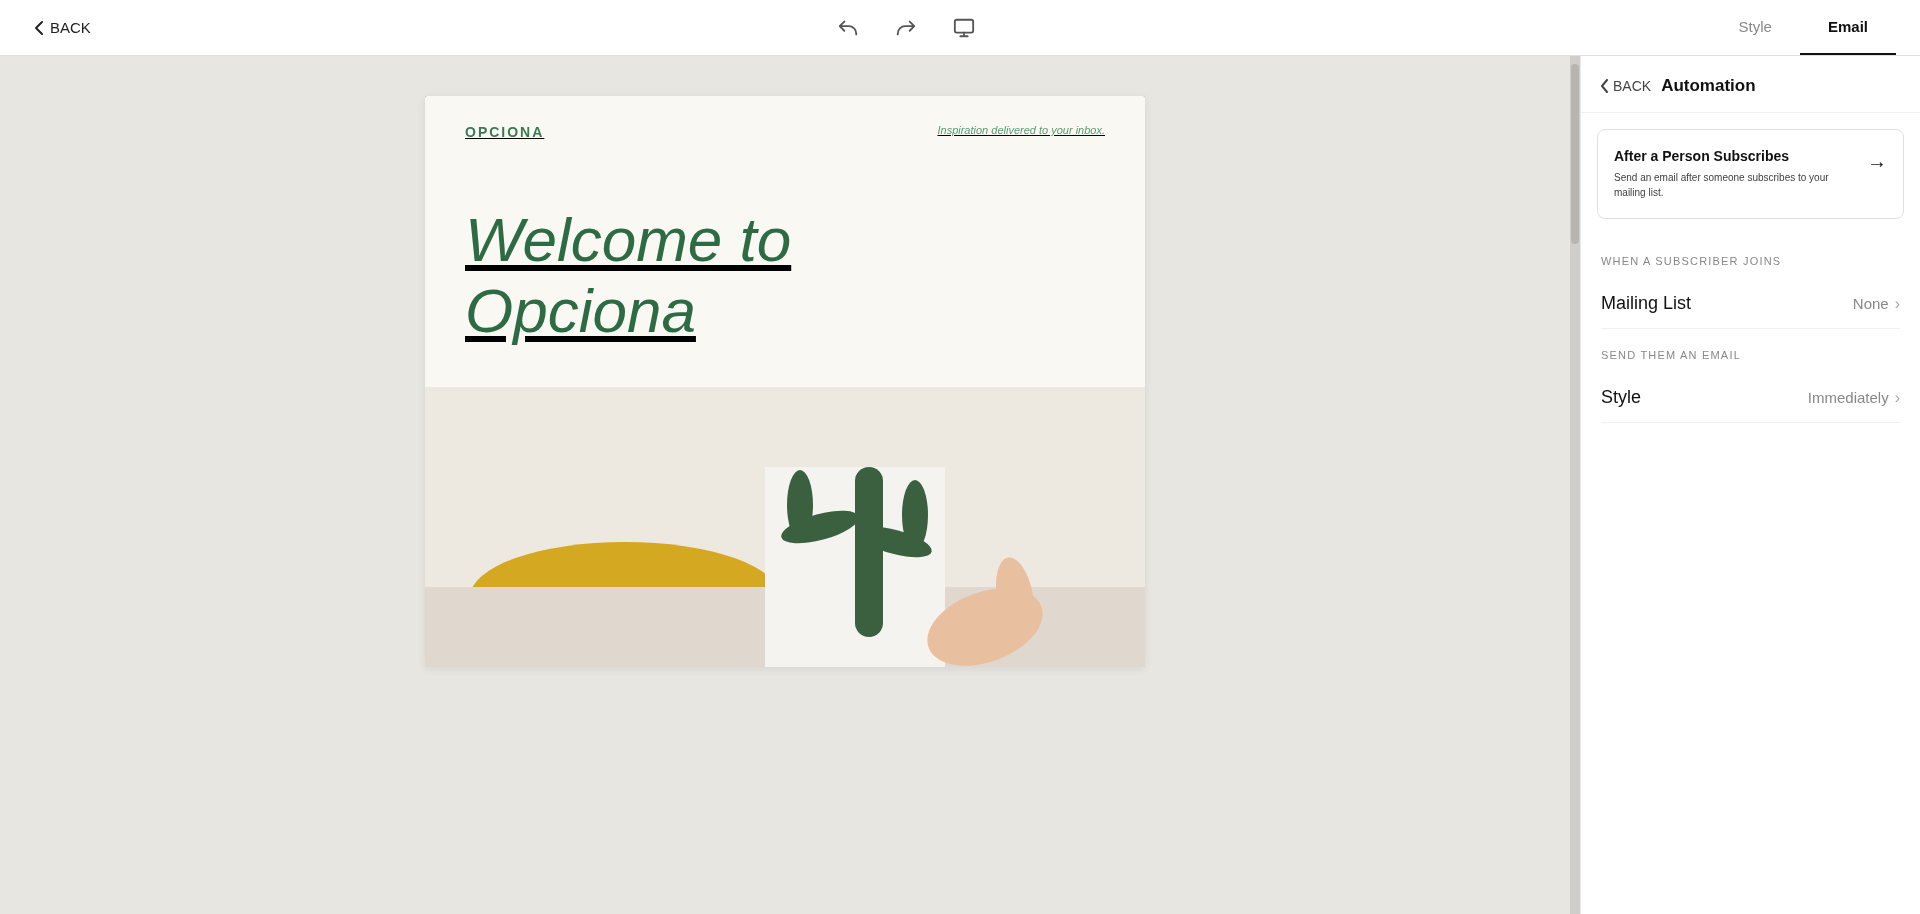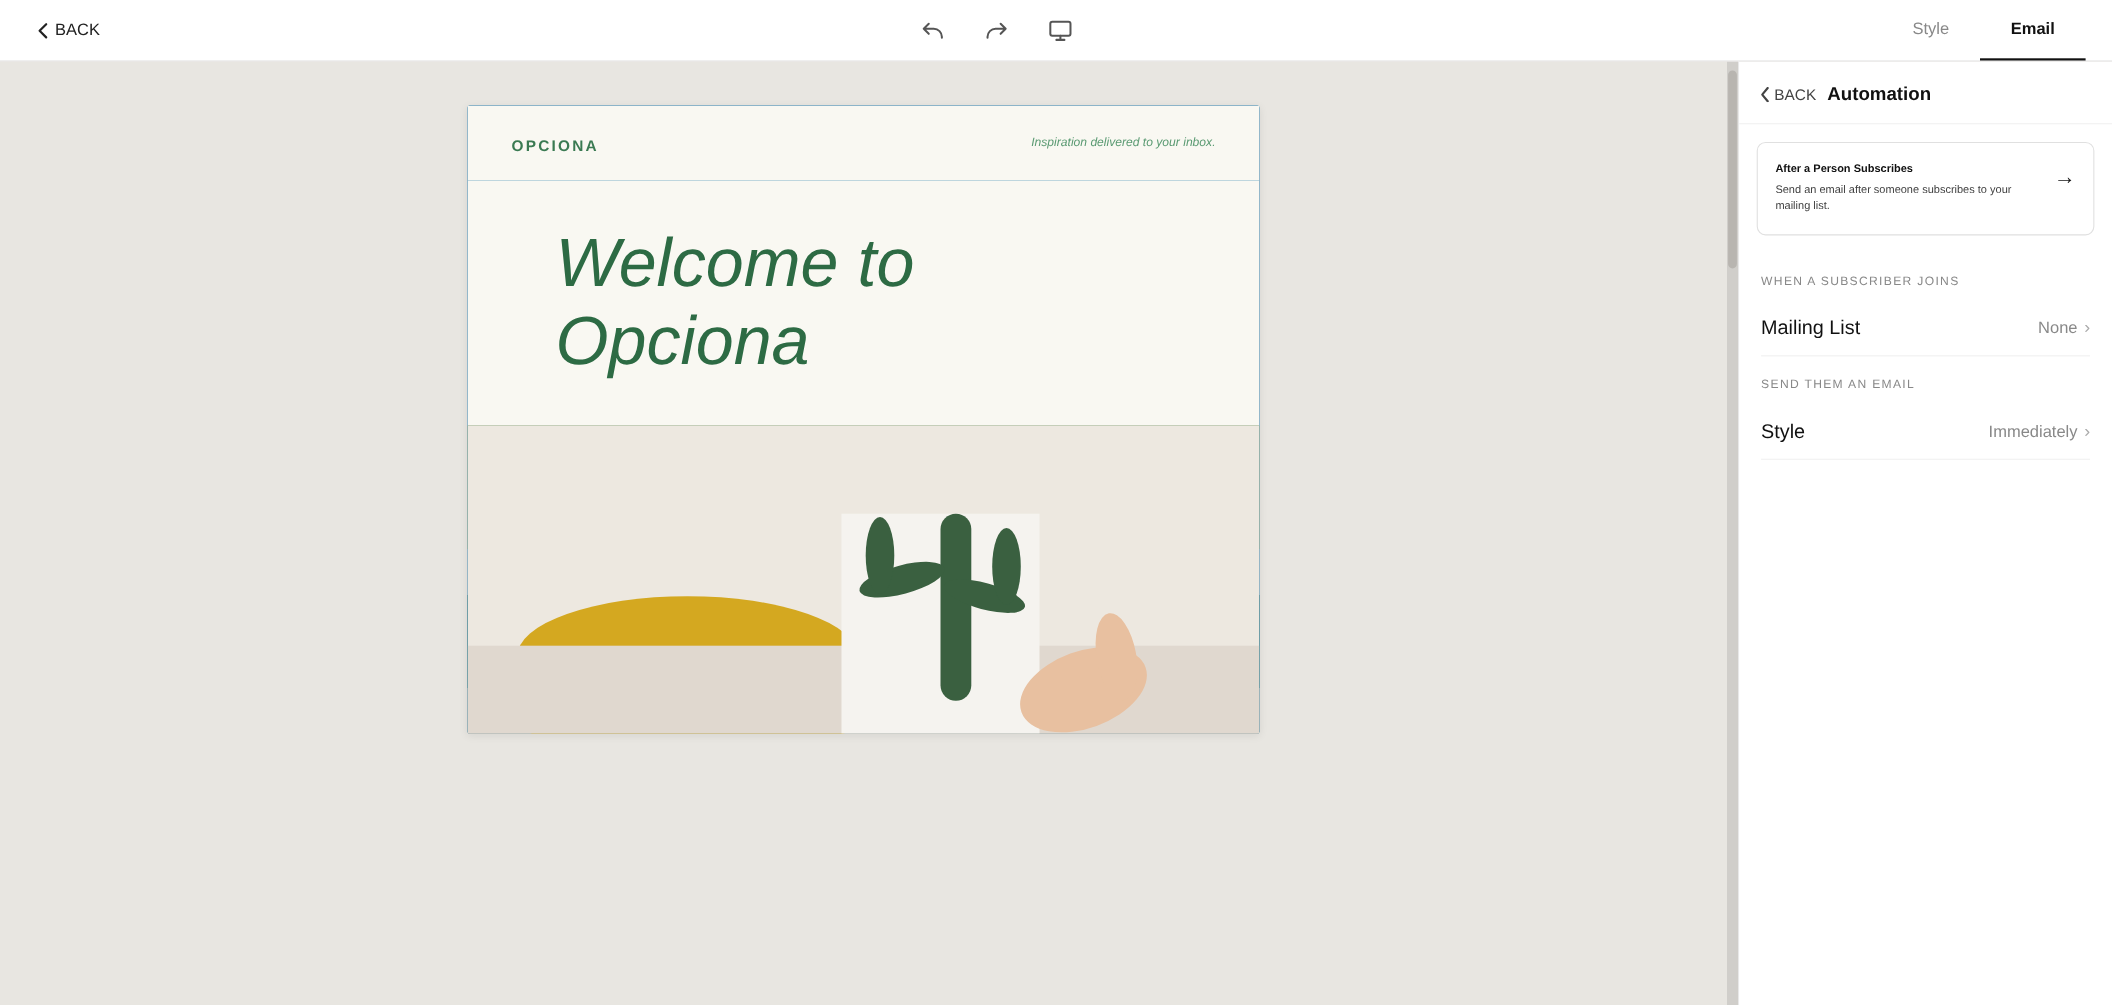--- a/index.html
+++ b/index.html
@@ -50,26 +50,27 @@
     
     .preview-area {
       flex: 1;
       background: #e8e6e1;
       overflow-y: auto;
       padding: 40px;
       position: relative;
     }
 
     .email-preview {
-      background: #0369a1;
+      background: #a16207;
       max-width: 720px;
       margin: 0 auto;
       border-radius: 2px;
       overflow: hidden;
       box-shadow: 0 2px 8px rgba(0,0,0,0.08);
+      text-decoration: underline;
     }
 
     .email-header {
       padding: 28px 40px 24px;
       display: flex;
       justify-content: space-between;
       align-items: flex-start;
       background: #f9f8f2;
     }
 
@@ -92,21 +93,20 @@
       background: #f9f8f2;
     }
 
     .email-title {
       font-size: 62px;
       font-style: italic;
       font-weight: 500;
       color: #2d6b44;
       line-height: 1.15;
       margin-bottom: 20px;
-      margin-left: 40px;
     }
 
     .email-image-placeholder {
       width: 100%;
       height: 280px;
       background: linear-gradient(
         to bottom,
         #f5d06a 0%, #f5d06a 40%,
         #e8e0d8 40%, #e8e0d8 55%,
         #4a7c5a 55%, #4a7c5a 85%,
@@ -154,21 +154,21 @@
       border-radius: 8px;
       padding: 18px 16px;
       display: flex;
       align-items: flex-start;
       gap: 12px;
       cursor: pointer;
     }
 
     .automation-card-text { flex: 1; }
     .automation-card-title {
-      font-size: 10px;
+      font-size: 14px;
       font-weight: 600;
       color: #111;
       margin-bottom: 6px;
     }
     .automation-card-desc {
       font-size: 10px;
       color: #404040;
       line-height: 1.5;
     }
 

